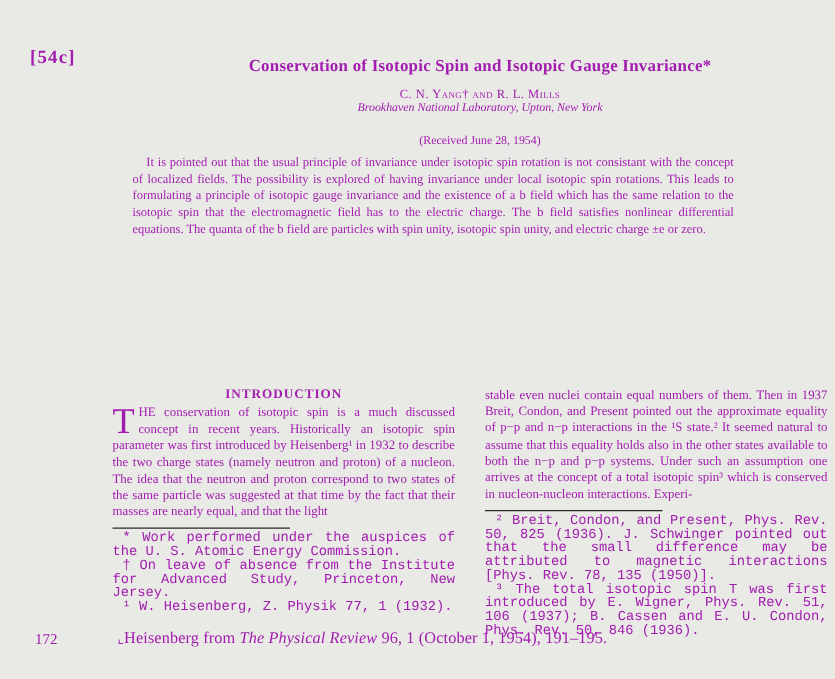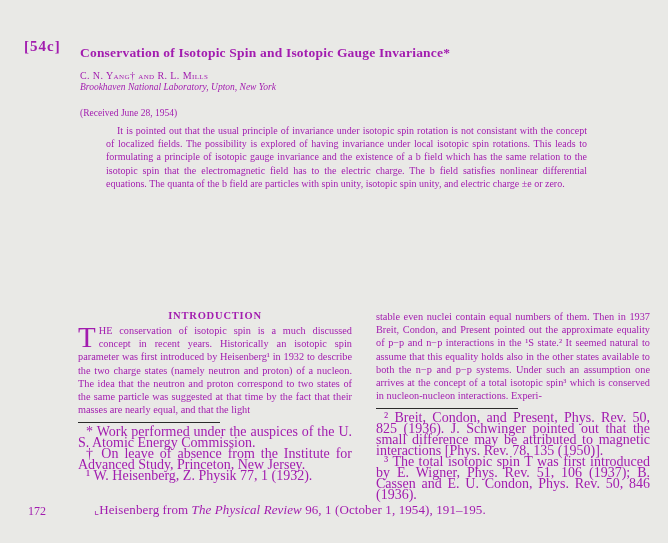--- a/index.html
+++ b/index.html
@@ -24,22 +24,23 @@
   .margin-commentary {
     position: absolute;
     left: 23px; top: 61px;
     font-size: 11px;
     line-height: 13.5px;
   }
 
   
   .header {
     position: absolute;
-    left: 80px; top: 45px;
+    left: 104px; top: 45px;
     width: 560px;
+    text-align: center;
   }
   .title {
     font-size: 13.5px;
     font-weight: bold;
     letter-spacing: 0.2px;
   }
   .authors {
     margin-top: 9px;
     font-size: 10px;
     font-variant: small-caps;
@@ -62,21 +63,21 @@
     width: 481px;
     font-size: 10px;
     line-height: 13.2px;
     text-align: justify;
     text-indent: 11px;
   }
 
   
   .columns {
     position: absolute;
-    left: 78px; top: 310px;
+    left: 90px; top: 310px;
     width: 572px;
     display: flex;
     gap: 24px;
   }
   .col { width: 278px; }
   .section-heading {
     text-align: center;
     font-size: 10.5px;
     font-weight: bold;
     letter-spacing: 0.8px;
@@ -92,24 +93,25 @@
     font-size: 29px;
     line-height: 24px;
     padding: 1px 3px 0 0;
   }
   .fn-rule {
     width: 142px;
     border-top: 1px solid #2a2a2a;
     margin: 6px 0 3px 0;
   }
   .fn {
-    font-size: 14px;
+    font-size: 11px;
     line-height: 11px;
     text-align: justify;
     text-indent: 8px;
+    font-family: Liberation Mono, monospace;
   }
 
   
   .page-number {
     position: absolute;
     left: 28px; top: 504px;
     font-size: 12px;
     text-align: center;
   }
   .reprint-line {

